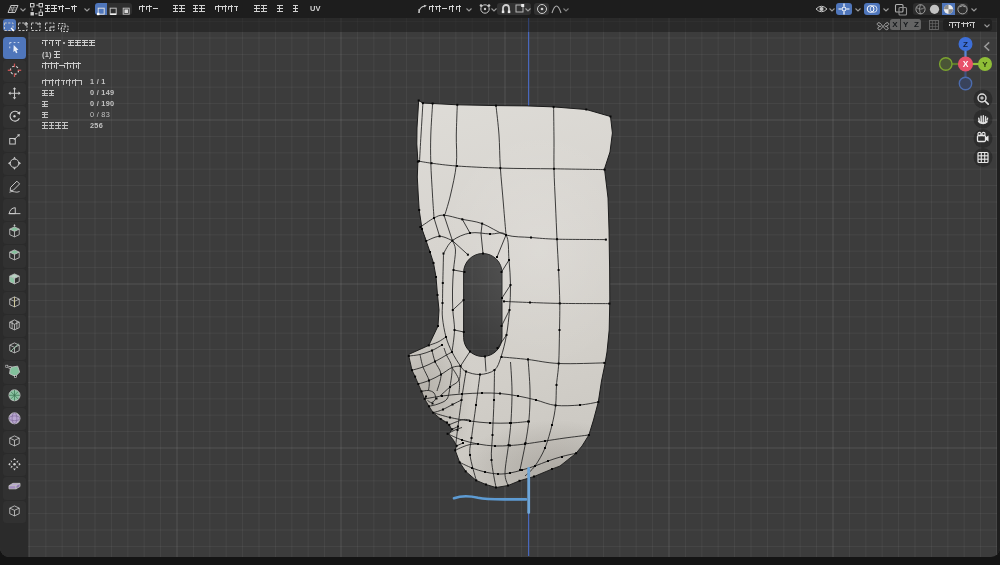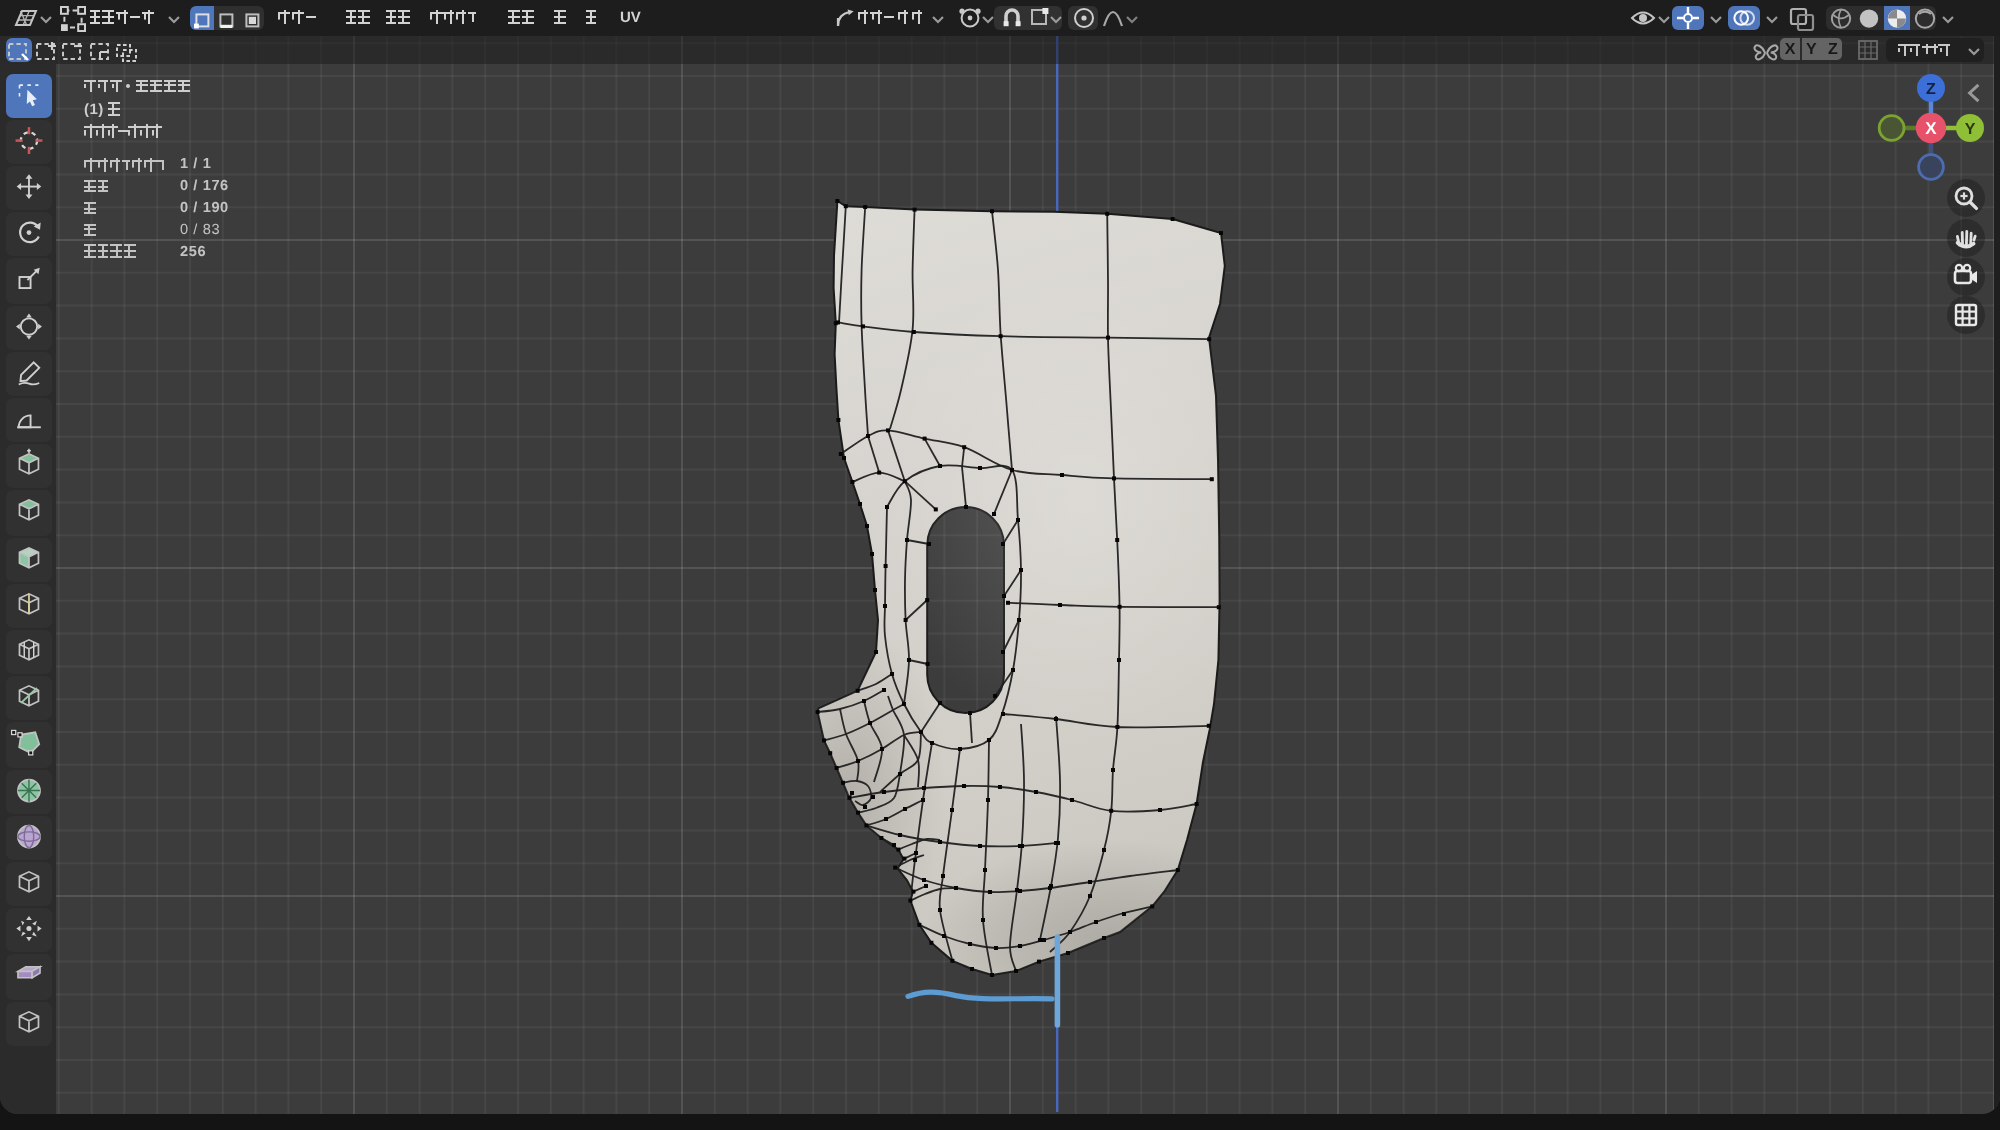--- a/index.html
+++ b/index.html
@@ -768,21 +768,21 @@
         <b class="S"></b>
       </span>
     </div>
     <div style="position:absolute;left:90px;top:77.4px;color:#c3c3c3;font-size:7.3px;font-weight:bold;font-family:'Liberation Sans';letter-spacing:0.3px;">1 / 1</div>
     <div style="position:absolute;left:42px;top:89.8px;height:7px;display:flex;align-items:center;">
       <span style="color:#c3c3c3;letter-spacing:0;display:inline-flex;align-items:center;gap:0.7px">
         <b class="K"></b>
         <b class="K"></b>
       </span>
     </div>
-    <div style="position:absolute;left:90px;top:88.2px;color:#c3c3c3;font-size:7.3px;font-weight:bold;font-family:'Liberation Sans';letter-spacing:0.3px;">0 / 176</div>
+    <div style="position:absolute;left:90px;top:88.2px;color:#c3c3c3;font-size:7.3px;font-weight:bold;font-family:'Liberation Sans';letter-spacing:0.3px;">0 / 149</div>
     <div style="position:absolute;left:42px;top:100.6px;height:7px;display:flex;align-items:center;">
       <span style="color:#c3c3c3;letter-spacing:0;display:inline-flex;align-items:center;gap:0.7px">
         <b class="K"></b>
       </span>
     </div>
     <div style="position:absolute;left:90px;top:99.0px;color:#c3c3c3;font-size:7.3px;font-weight:bold;font-family:'Liberation Sans';letter-spacing:0.3px;">0 / 190</div>
     <div style="position:absolute;left:42px;top:111.4px;height:7px;display:flex;align-items:center;">
       <span style="color:#c3c3c3;letter-spacing:0;display:inline-flex;align-items:center;gap:0.7px">
         <b class="K"></b>
       </span>

